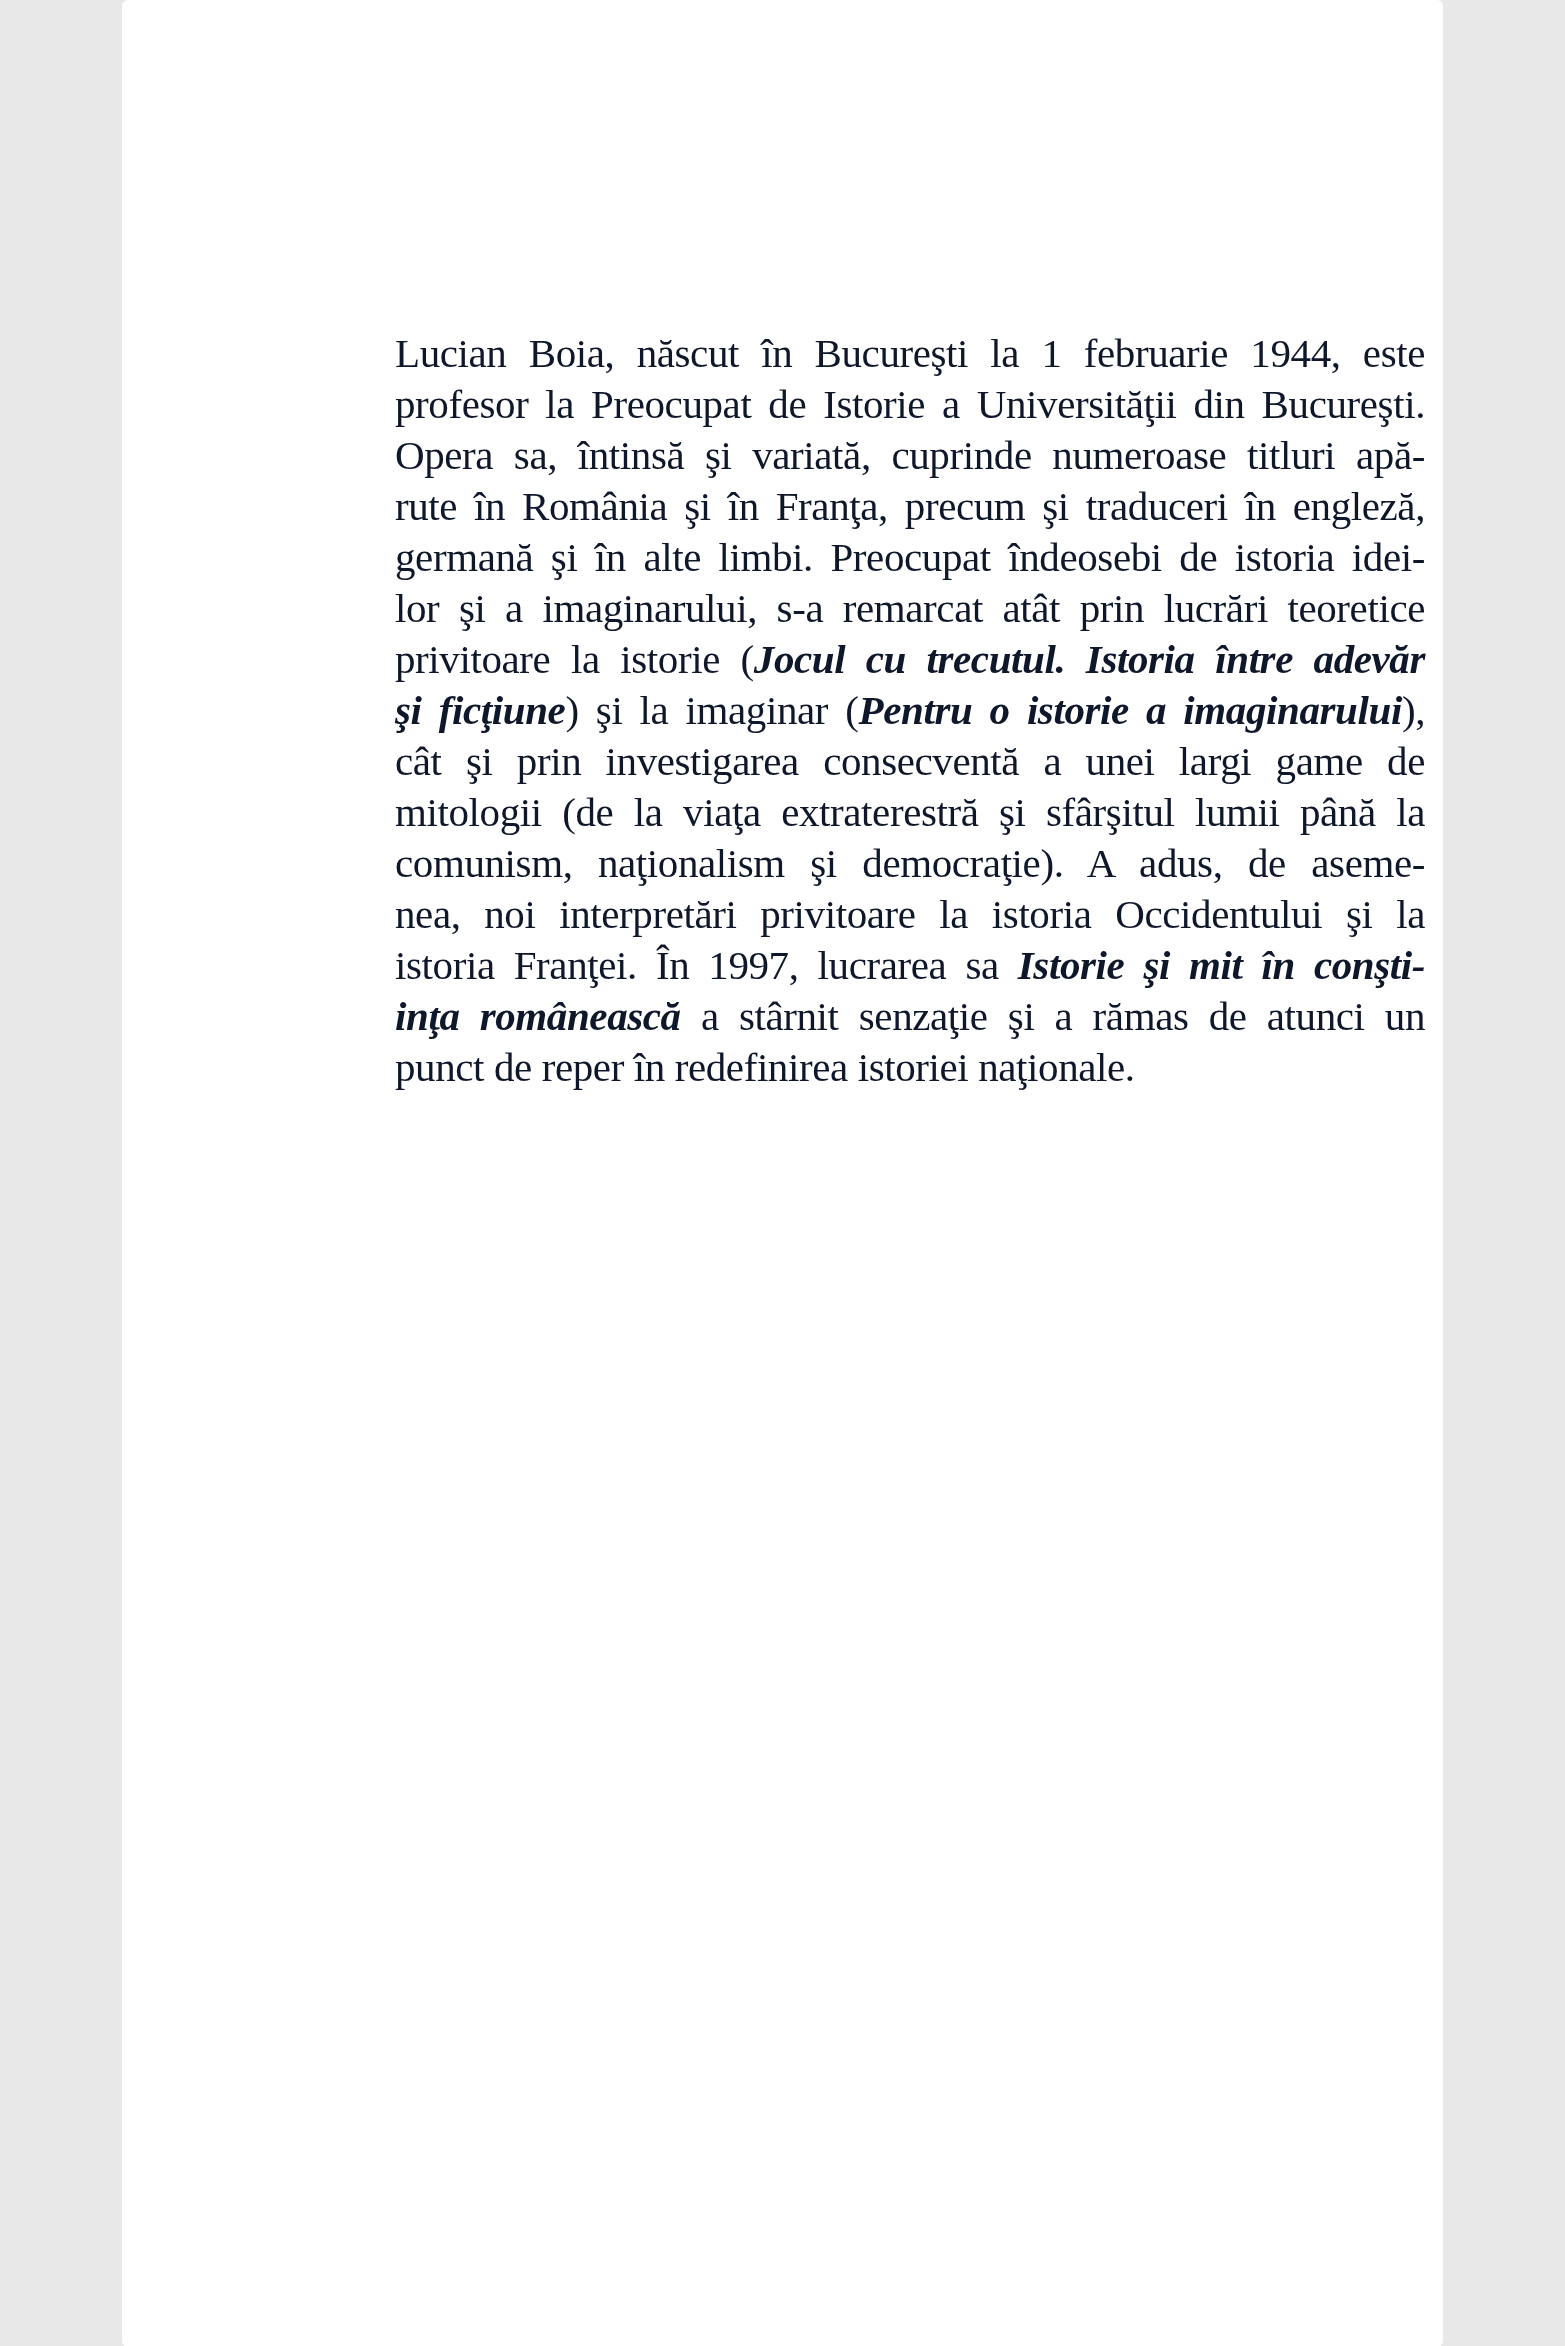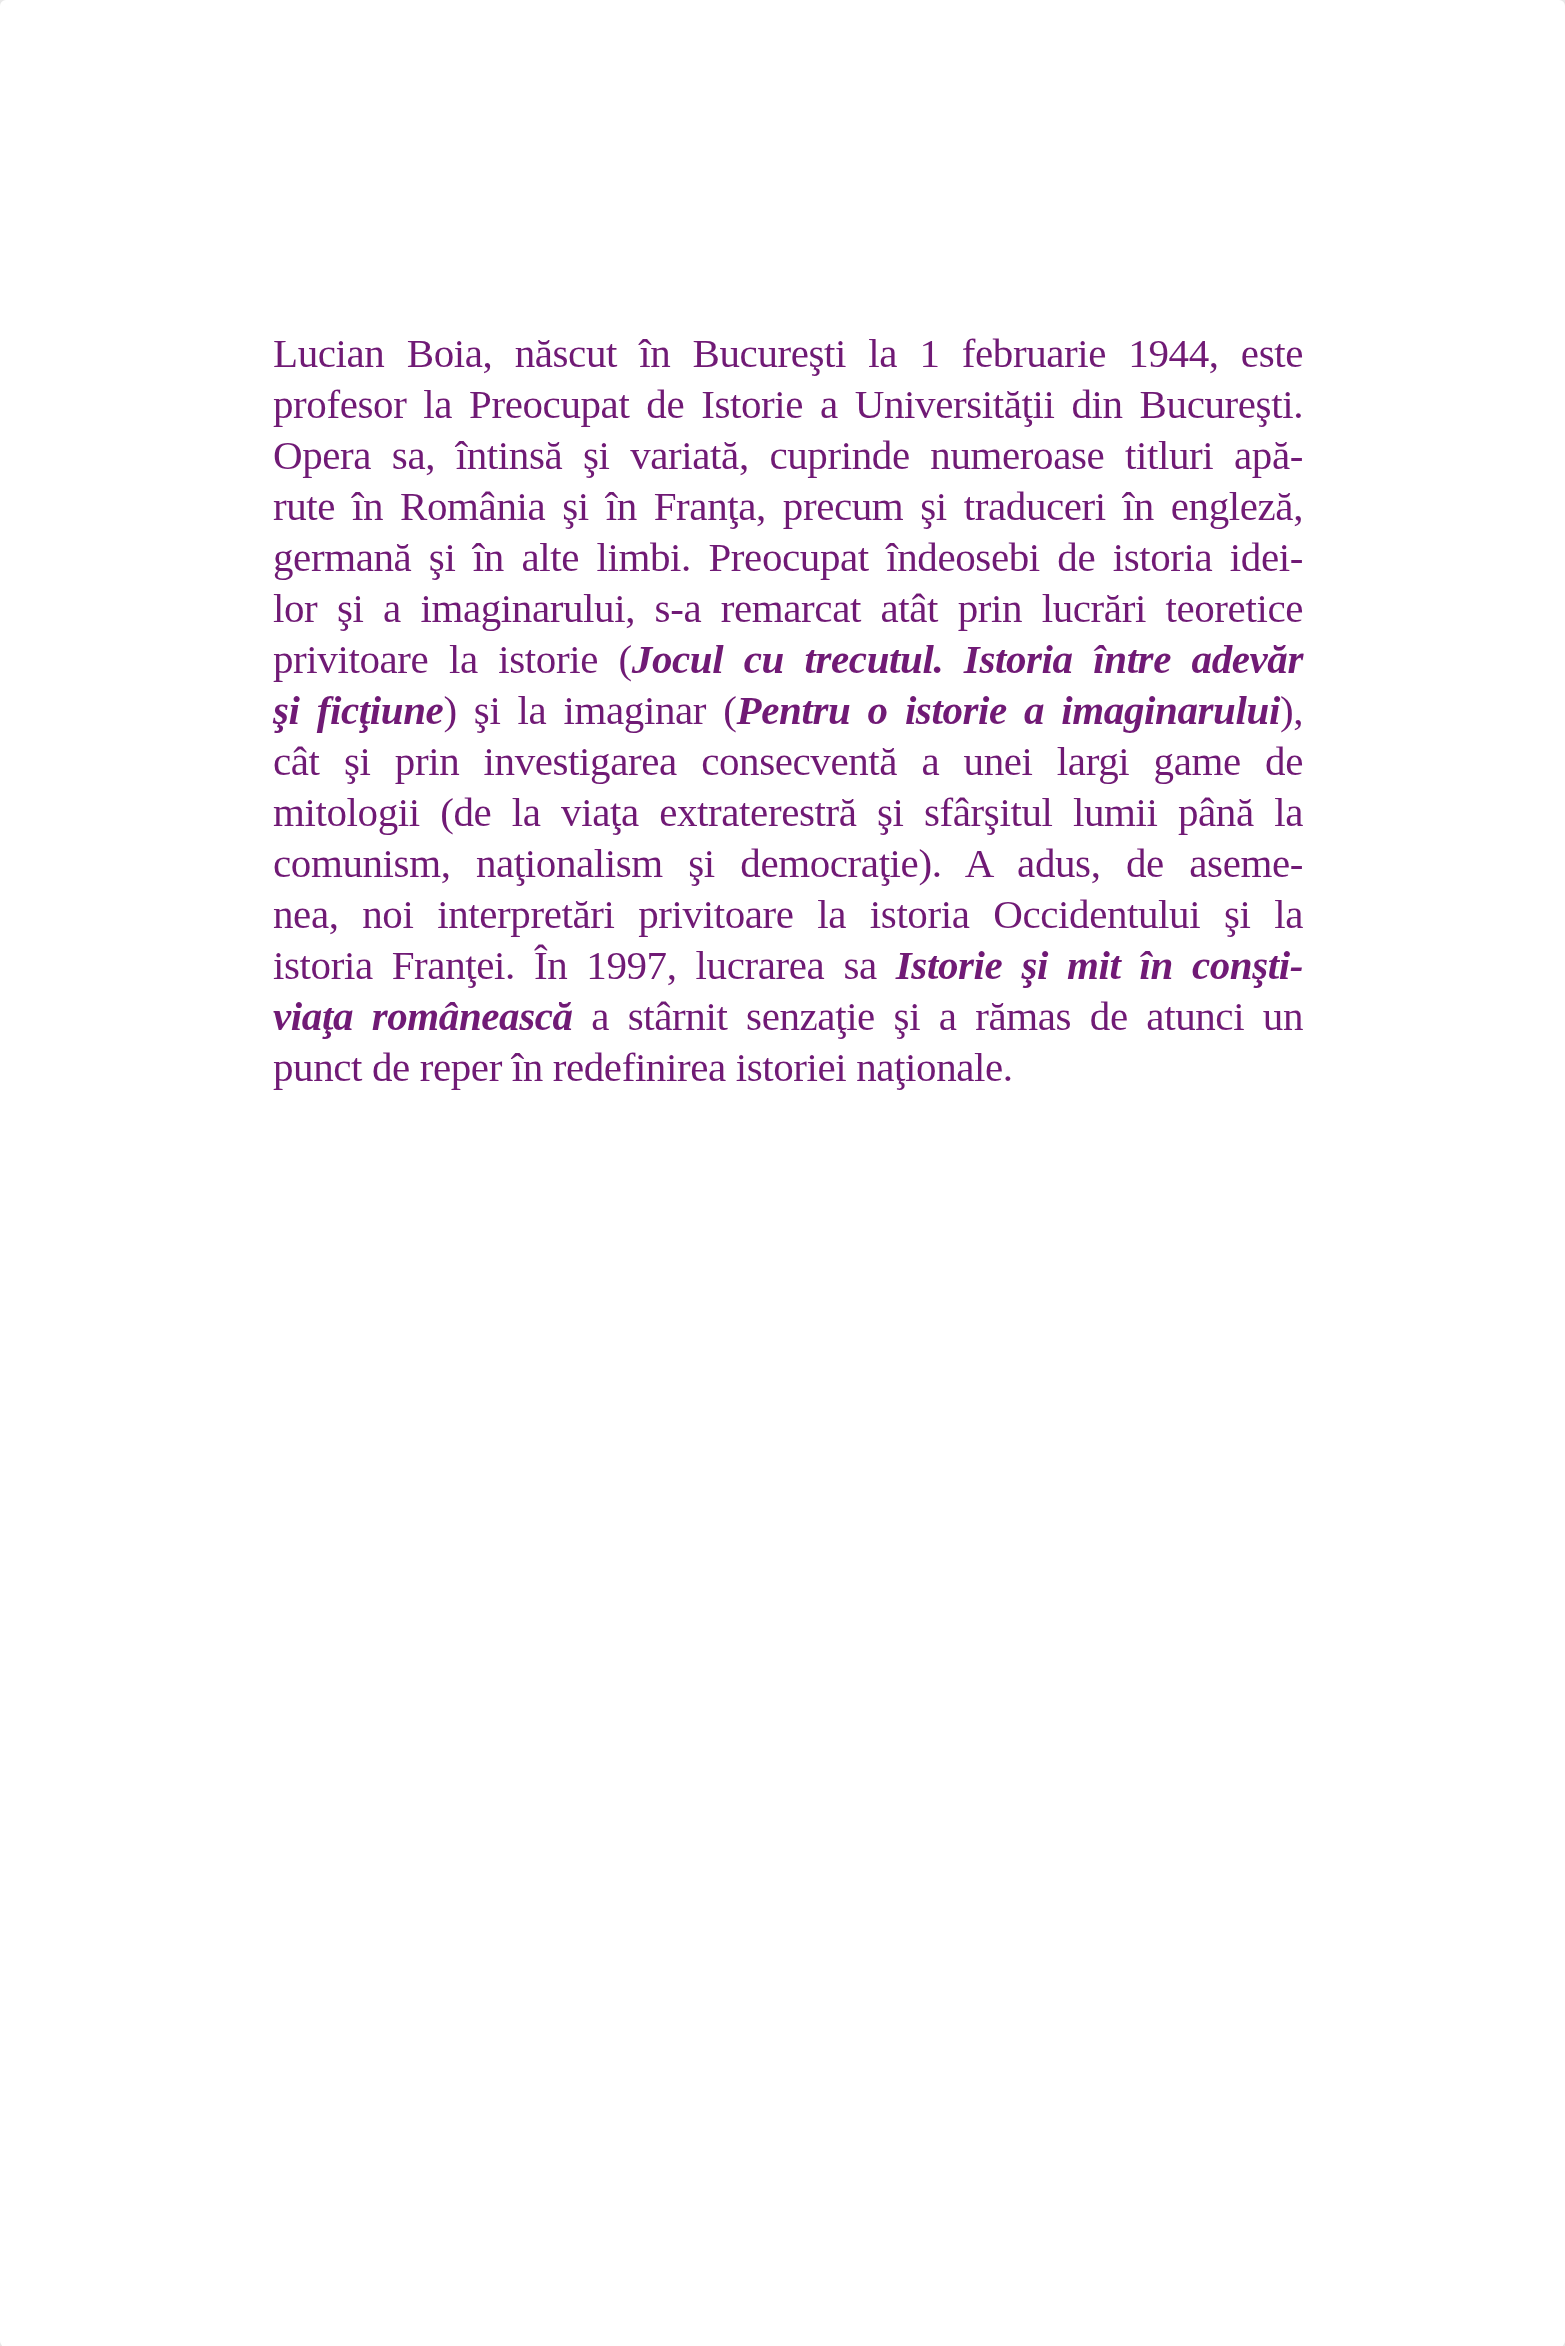--- a/index.html
+++ b/index.html
@@ -2,26 +2,26 @@
 <html style="font-size:15px"><head>
 <meta charset="utf-8">
 <style>
   html, body {
     margin: 0;
     padding: 0;
     background: #e8e8e8;
   }
   .page {
     position: relative;
-    width: 1565px;
+    width: 1321px;
     height: 2347px;
     margin: 0 auto;
     background: #ffffff;
     font-family: "Liberation Serif", "DejaVu Serif", serif;
-    color: #701a75;
+    color: #0f172a;
     overflow: hidden;
     border-radius: 6px;
   }
   .paragraph {
     position: absolute;
     left: 273px;
     top: 328px;
     width: 1030px;
   }
   .line {
@@ -54,17 +54,17 @@
       <div class="line"><span class="seg-roman">rute în România şi în Franţa, precum şi traduceri în engleză,</span></div>
       <div class="line"><span class="seg-roman">germană şi în alte limbi. Preocupat îndeosebi de istoria idei-</span></div>
       <div class="line"><span class="seg-roman">lor şi a imaginarului, s-a remarcat atât prin lucrări teoretice</span></div>
       <div class="line"><span class="seg-roman">privitoare la istorie (</span><span class="seg-italic">Jocul cu trecutul. Istoria între adevăr</span></div>
       <div class="line"><span class="seg-italic">şi ficţiune</span><span class="seg-roman">) şi la imaginar (</span><span class="seg-italic">Pentru o istorie a imaginarului</span><span class="seg-roman">),</span></div>
       <div class="line"><span class="seg-roman">cât şi prin investigarea consecventă a unei largi game de</span></div>
       <div class="line"><span class="seg-roman">mitologii (de la viaţa extraterestră şi sfârşitul lumii până la</span></div>
       <div class="line"><span class="seg-roman">comunism, naţionalism şi democraţie). A adus, de aseme-</span></div>
       <div class="line"><span class="seg-roman">nea, noi interpretări privitoare la istoria Occidentului şi la</span></div>
       <div class="line"><span class="seg-roman">istoria Franţei. În 1997, lucrarea sa </span><span class="seg-italic">Istorie şi mit în conşti-</span></div>
-      <div class="line"><span class="seg-italic">viaţa românească</span><span class="seg-roman"> a stârnit senzaţie şi a rămas de atunci un</span></div>
+      <div class="line"><span class="seg-italic">inţa românească</span><span class="seg-roman"> a stârnit senzaţie şi a rămas de atunci un</span></div>
       <div class="line last-line"><span class="seg-roman">punct de reper în redefinirea istoriei naţionale.</span></div>
     </div>
 </div>
 
 
 </body></html>

